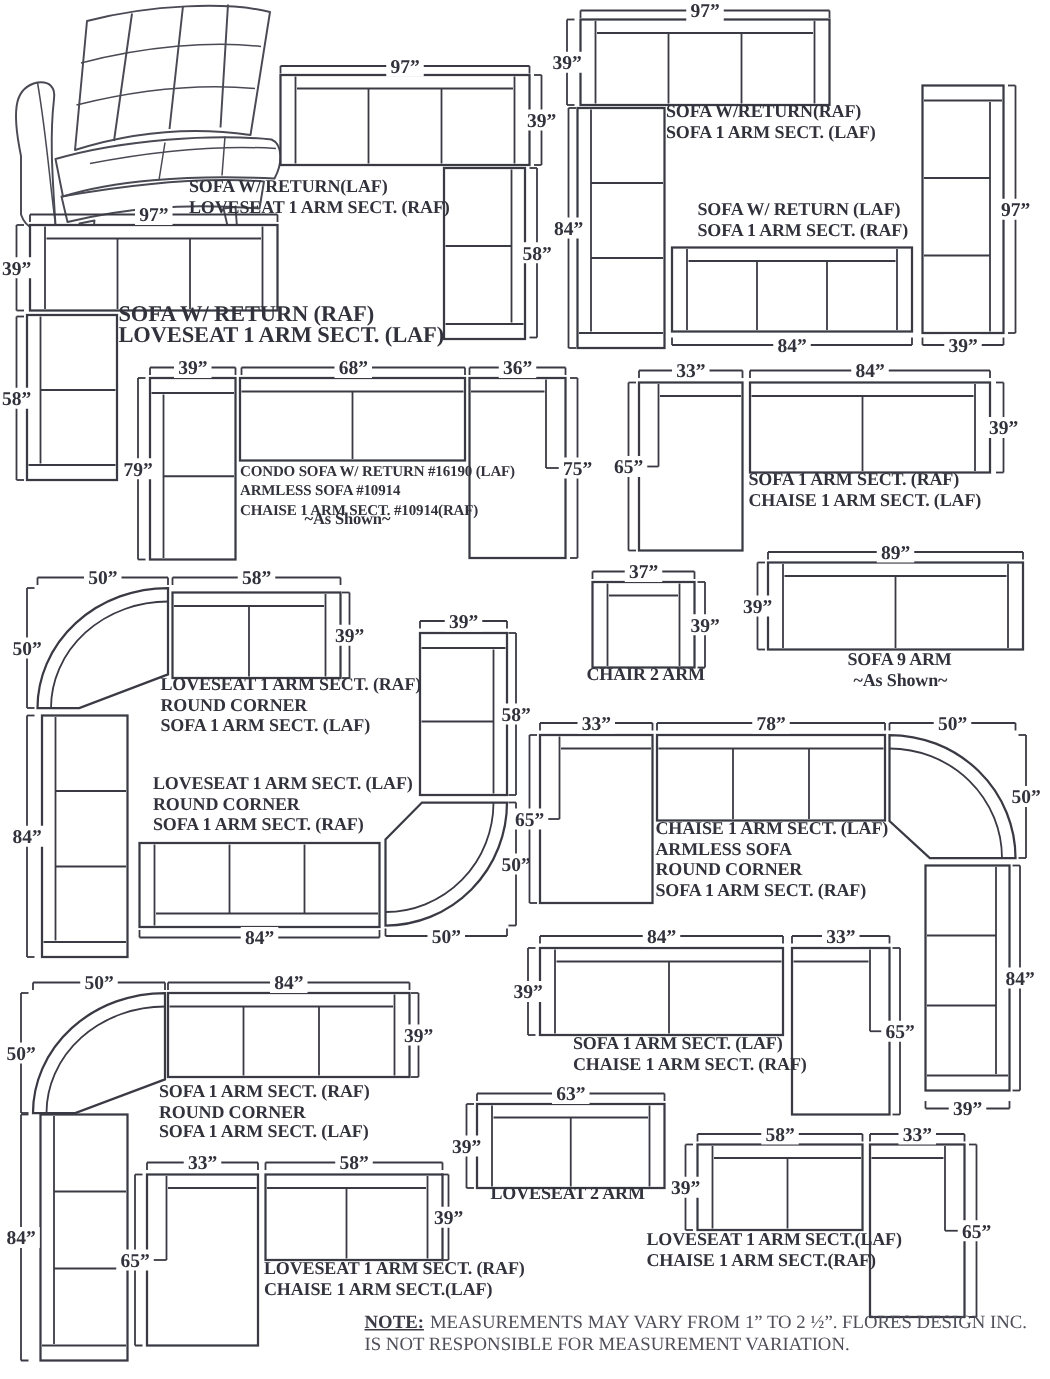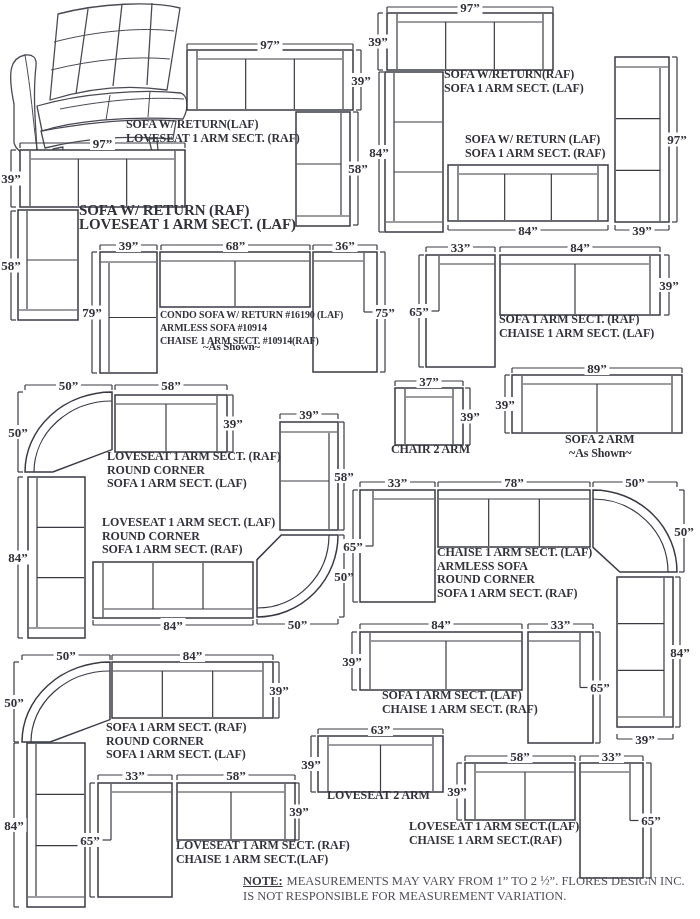--- a/index.html
+++ b/index.html
@@ -737,21 +737,21 @@
         <div>~As Shown~</div>
       </div>
       <div class="lbl" style="left: 499px; top: 313px; font-size: 12px;">
         <div>SOFA 1 ARM SECT. (RAF)</div>
         <div>CHAISE 1 ARM SECT. (LAF)</div>
       </div>
       <div class="lbl" style="left: 391px; top: 443px; font-size: 12px;">
         <div>CHAIR 2 ARM</div>
       </div>
       <div class="lbl" style="left: 565px; top: 433px; font-size: 12px;">
-        <div>SOFA 2 ARM</div>
+        <div>SOFA 9 ARM</div>
       </div>
       <div class="lbl" style="left: 569px; top: 447px; font-size: 12px;">
         <div>~As Shown~</div>
       </div>
       <div class="lbl" style="left: 107px; top: 450px; font-size: 12px;">
         <div>LOVESEAT 1 ARM SECT. (RAF)</div>
         <div>ROUND CORNER</div>
         <div>SOFA 1 ARM SECT. (LAF)</div>
       </div>
       <div class="lbl" style="left: 102px; top: 516px; font-size: 12px;">
@@ -774,21 +774,21 @@
         <div>ROUND CORNER</div>
         <div>SOFA 1 ARM SECT. (LAF)</div>
       </div>
       <div class="lbl" style="left: 176px; top: 839px; font-size: 12px;">
         <div>LOVESEAT 1 ARM SECT. (RAF)</div>
         <div>CHAISE 1 ARM SECT.(LAF)</div>
       </div>
       <div class="lbl" style="left: 327px; top: 789px; font-size: 12px;">
         <div>LOVESEAT 2 ARM</div>
       </div>
-      <div class="lbl" style="left: 409px; top: 820px; font-size: 12px;">
+      <div class="lbl" style="left: 431px; top: 820px; font-size: 12px;">
         <div>LOVESEAT 1 ARM SECT.(LAF)</div>
         <div>CHAISE 1 ARM SECT.(RAF)</div>
       </div>
     </div>
 
   <div class="note">
     <div><span class="nl">NOTE:</span><span>MEASUREMENTS MAY VARY FROM 1” TO 2 ½”. FLORES DESIGN INC.</span></div>
     <div>IS NOT RESPONSIBLE FOR MEASUREMENT VARIATION.</div>
   </div>
 

